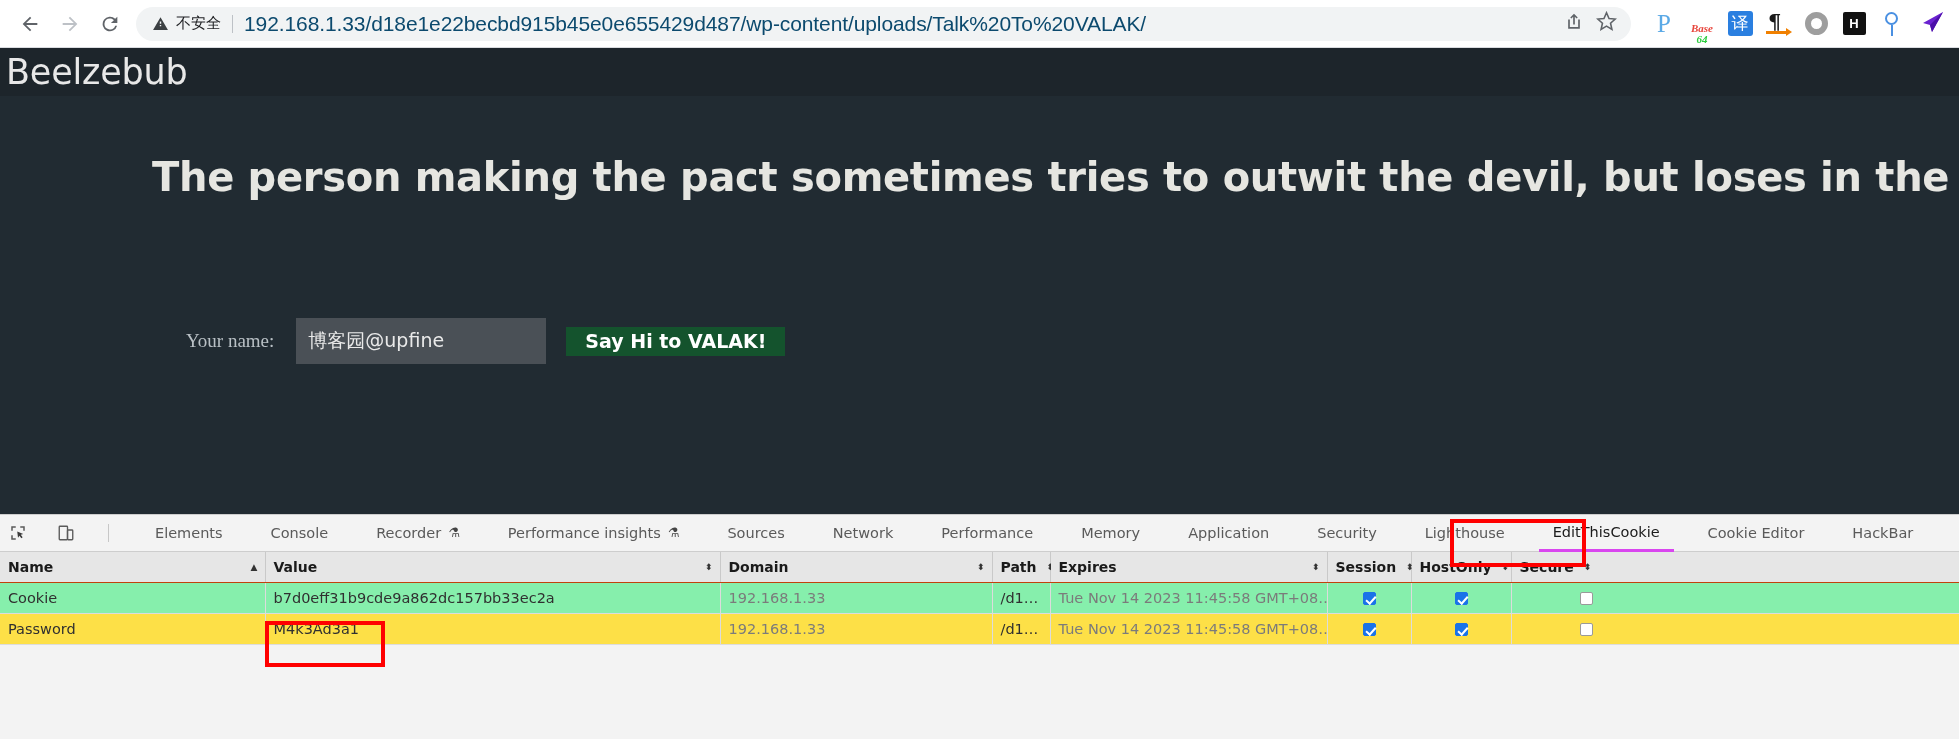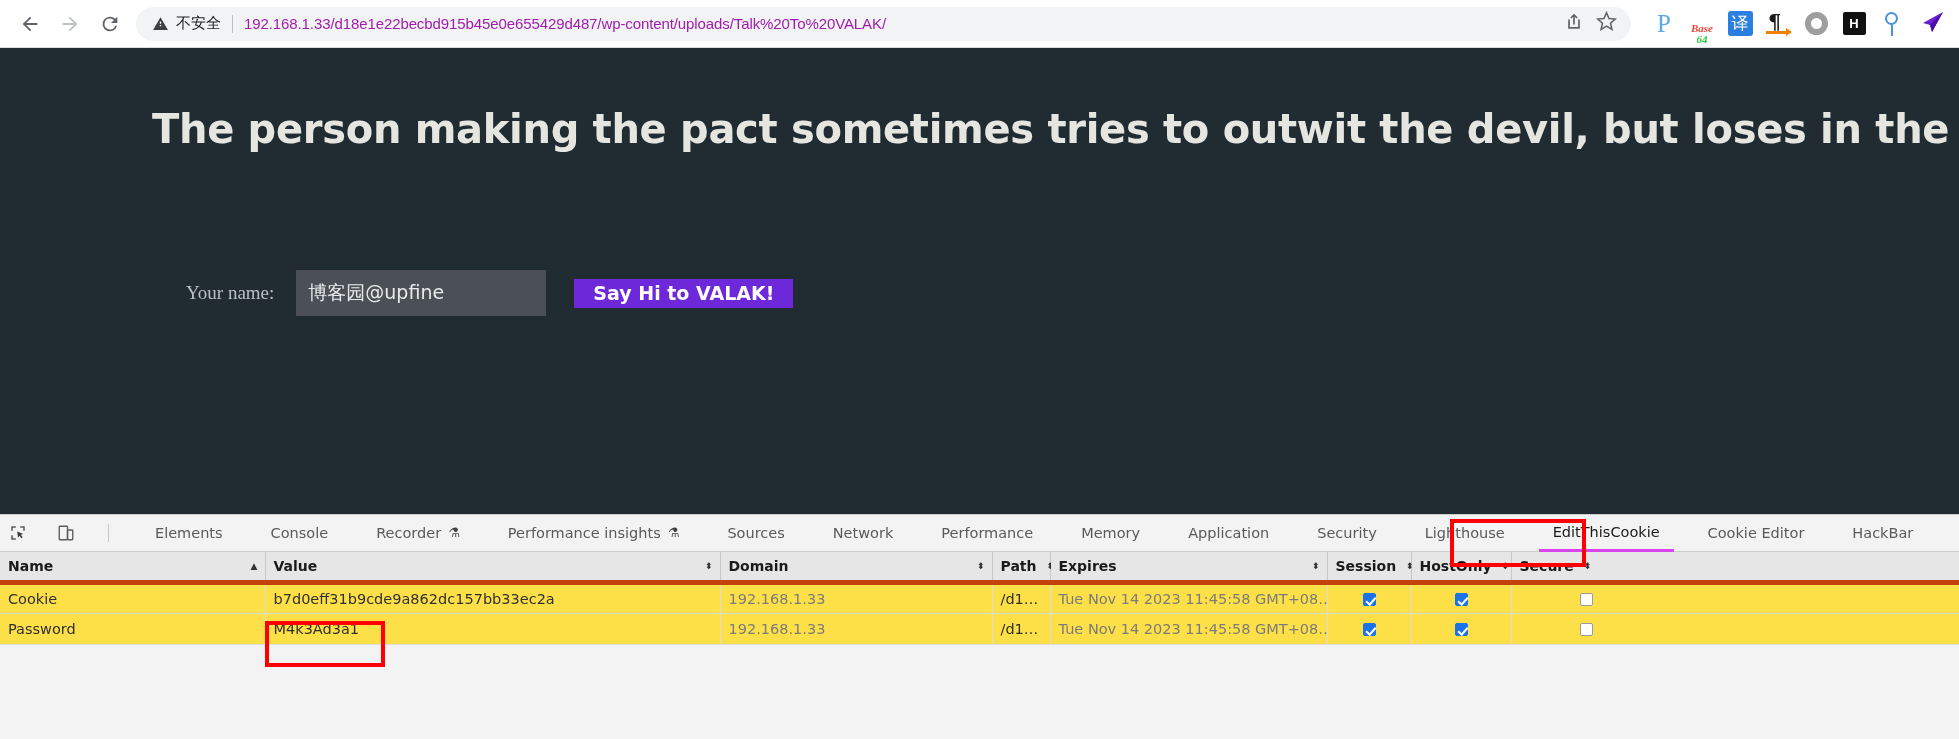--- a/index.html
+++ b/index.html
@@ -48,22 +48,22 @@
     flex: 0 0 auto;
     font-family: "DejaVu Sans", sans-serif;
     text-align: right;
   }
   .omni-divider {
     width: 1px; height: 18px; background: #bdc1c6;
     margin: 0 11px;
     flex: 0 0 auto;
   }
   .url-text {
-    font-size: 15px;
-    color: #a21caf;
+    font-size: 21px;
+    color: #0c4a6e;
     white-space: nowrap;
     overflow: hidden;
     flex: 1 1 auto;
     letter-spacing: -0.1px;
   }
   .omni-actions { display:flex; align-items:center; flex:0 0 auto; gap: 12px; margin-left: 8px; padding-right: 4px;}
   .ext-strip {
     display: flex; align-items: center;
     flex: 0 0 auto;
     gap: 0px;
@@ -156,23 +156,23 @@
     height: 46px;
     background: #4a5056;
     border: none;
     outline: none;
     color: #e9e9e9;
     font-size: 19px;
     padding: 0 12px;
     font-family: "DejaVu Sans", sans-serif;
   }
   .say-hi-btn {
-    margin-left: 28px;
+    margin-left: 20px;
     height: 29px;
-    background: #6d28d9;
+    background: #14532d;
     color: #ffffff;
     border: none;
     font-size: 19px;
     font-weight: bold;
     padding: 0 19px;
     cursor: pointer;
     font-family: "DejaVu Sans", sans-serif;
   }
 
   
@@ -222,21 +222,21 @@
   
   .cookie-table {
     width: 100%;
     border-collapse: collapse;
     table-layout: fixed;
     font-family: "DejaVu Sans", sans-serif;
   }
   .cookie-table th {
     background: #e6e6e6;
     border-right: 1px solid #c9c9c9;
-    border-bottom: 5px solid #c2410c;
+    border-bottom: 1px solid #c2410c;
     font-size: 14px;
     color: #1a1a1a;
     text-align: left;
     padding: 0 8px;
     height: 30px;
     font-weight: bold;
     position: relative;
     white-space: nowrap;
   }
   .cookie-table th .sorter {
@@ -248,21 +248,21 @@
   .cookie-table td {
     border-right: 1px solid #dcdcdc;
     border-bottom: 1px solid #dcdcdc;
     font-size: 14.5px;
     height: 31px;
     padding: 0 8px;
     color: #303030;
     white-space: nowrap;
     overflow: hidden;
   }
-  tr.row-odd td { background: #fde047; }
+  tr.row-odd td { background: #86efac; }
   tr.row-even td { background: #fde047; }
   td.muted { color: #7b7b7b; }
   td.ck { text-align: center; padding: 0; }
   .cbox {
     width: 13px; height: 13px;
     display: inline-block;
     border: 1px solid #9a9a9a;
     background: #fff;
     border-radius: 2px;
     vertical-align: middle;
@@ -368,20 +368,23 @@
         <svg width="30" height="30" viewBox="0 0 30 30">
           <path d="M28 3 8 14l7 2 2 7z" fill="#6a22d0"></path>
           <path d="M28 3 17 23l-2-7z" fill="#4b0fa8"></path>
         </svg>
       </span>
     </div>
   </div>
 </div>
 
 <div class="page">
+  <div class="site-header">
+    <span class="site-title">Beelzebub</span>
+  </div>
   <div class="hero">
     <div class="hero-title">The person making the pact sometimes tries to outwit the devil, but loses in the e</div>
     <div class="form-row">
       <span class="form-label">Your name:</span>
       <input class="name-input" type="text" value="博客园@upfine" style="">
       <button class="say-hi-btn">Say Hi to VALAK!</button>
     </div>
   </div>
 </div>
 

